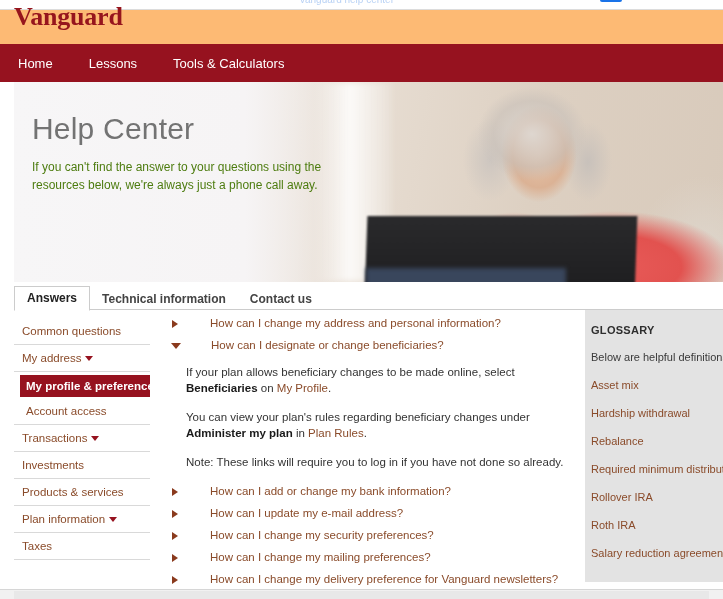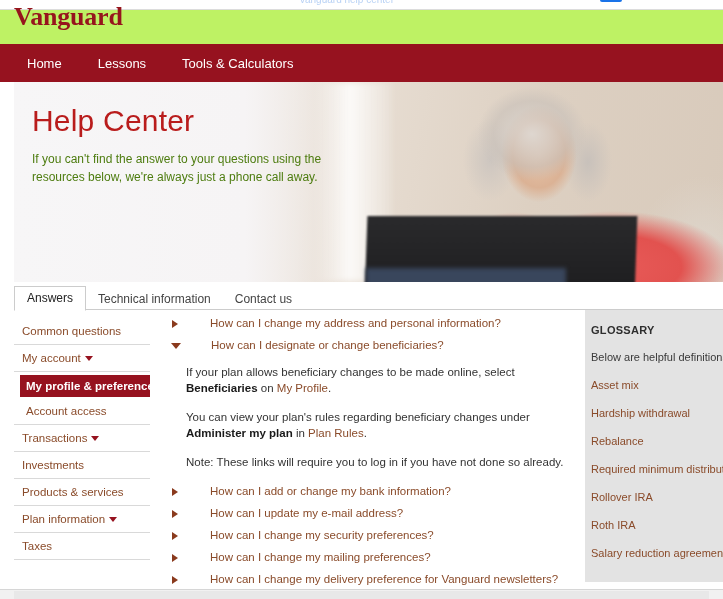--- a/index.html
+++ b/index.html
@@ -35,41 +35,41 @@
     left: 600px;
     width: 22px;
     height: 9px;
     background: #1a73e8;
     border-radius: 2px;
   }
 
   
   #logo-band {
     height: 34px;
-    background: #bef264;
+    background: #fdba74;
     position: relative;
   }
   #vanguard-logo {
     position: absolute;
     left: 14px;
     top: -8px;
     font-family: "Liberation Serif", serif;
     font-weight: bold;
     font-size: 26px;
     color: #96151d;
     letter-spacing: -0.2px;
   }
 
   
   #main-nav {
     height: 38px;
     background: #96121f;
     display: flex;
     align-items: center;
-    padding-left: 27px;
+    padding-left: 18px;
   }
   .nav-item {
     color: #ffffff;
     font-size: 13px;
     margin-right: 36px;
     cursor: pointer;
     white-space: nowrap;
   }
 
   
@@ -142,41 +142,42 @@
   }
   #hero-text {
     position: absolute;
     left: 18px;
     top: 22px;
     width: 310px;
     z-index: 3;
   }
   #hero-title {
     font-size: 30px;
-    color: #b91c1c;
+    color: #737373;
     font-weight: normal;
-    margin: 0 0 12px 0;
+    margin: 8px 0 12px 0;
     letter-spacing: 0.2px;
   }
   #hero-sub {
     font-size: 12px;
     color: #4d7c0f;
     line-height: 18px;
     margin: 0;
   }
 
   
   #tabs-wrap {
     margin-left: 14px;
     margin-top: 4px;
     width: 709px;
     height: 24px;
     position: relative;
     display: flex;
     align-items: flex-end;
+    font-weight: bold;
   }
   .tab {
     font-size: 12px;
     color: #444444;
     padding: 4px 12px 5px 12px;
     cursor: pointer;
     position: relative;
     top: 1px;
     white-space: nowrap;
   }
@@ -384,21 +385,21 @@
   <div id="tab-underline"></div>
 </div>
 
 <div id="content">
 
   <div id="sidebar">
     <div class="side-item">
       <span>Common questions</span>
     </div>
     <div class="side-item">
-      <span>My account</span><span class="caret-down"></span>
+      <span>My address</span><span class="caret-down"></span>
     </div>
     <div class="side-sub-wrap">
       <div class="side-sub selected">My profile &amp; preferences</div>
       <div class="side-sub">Account access</div>
     </div>
     <div class="side-item">
       <span>Transactions</span><span class="caret-down"></span>
     </div>
     <div class="side-item">
       <span>Investments</span>

